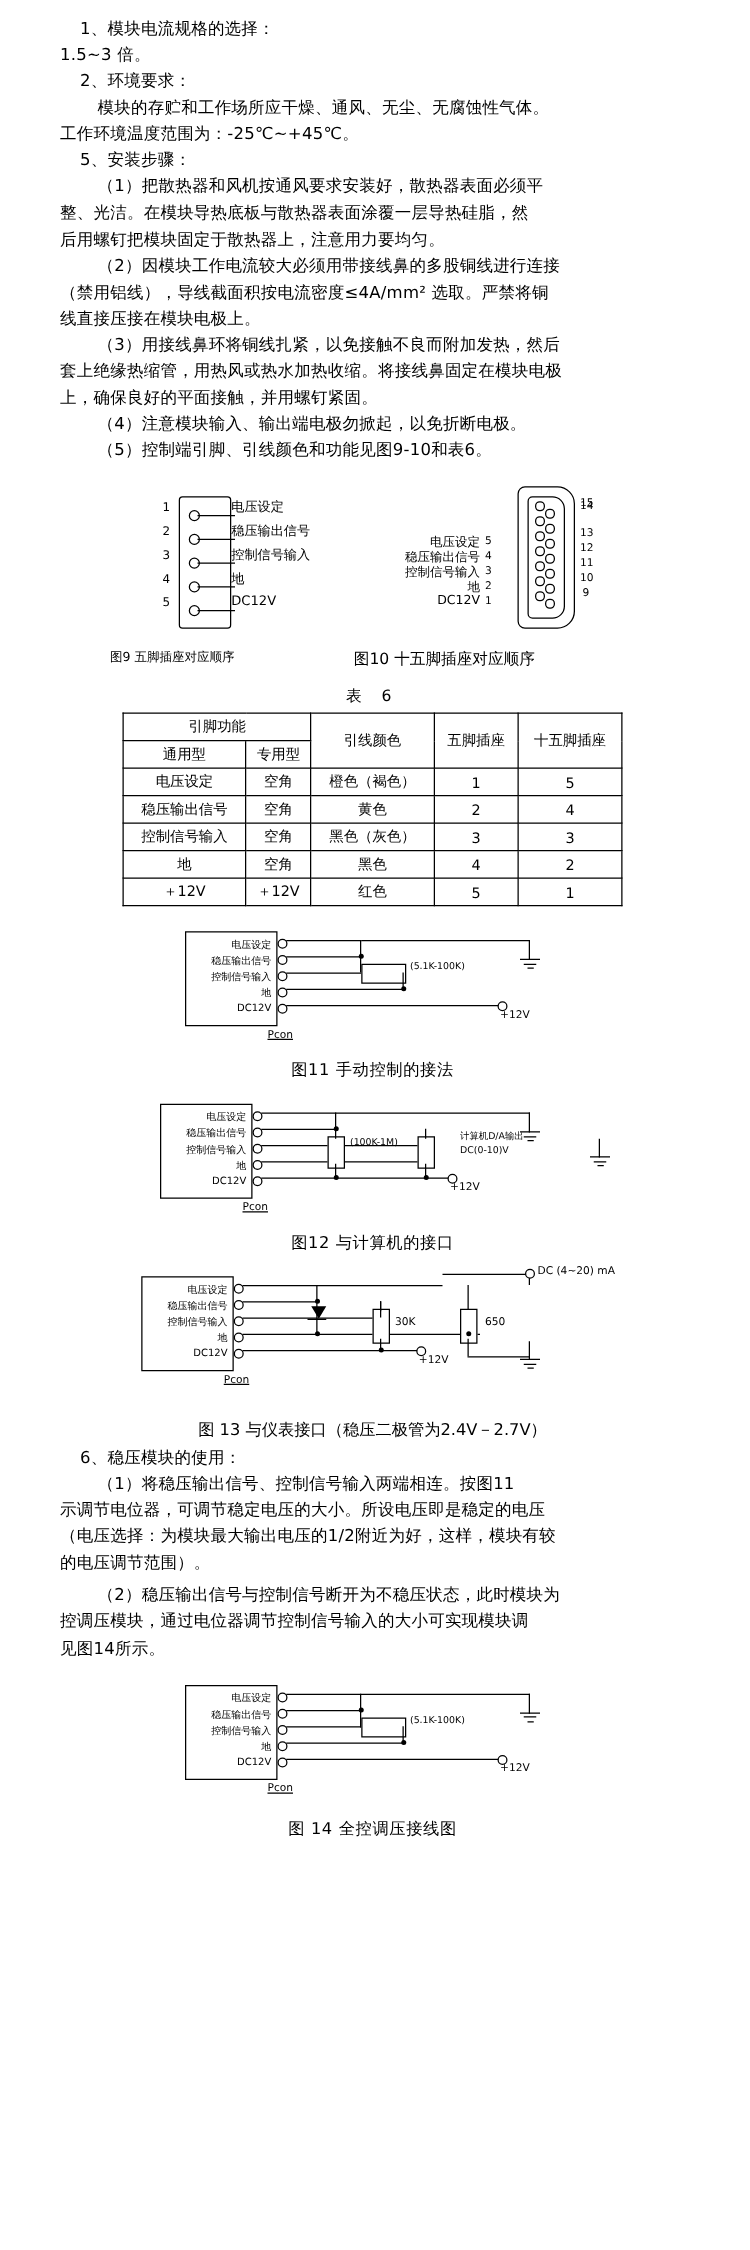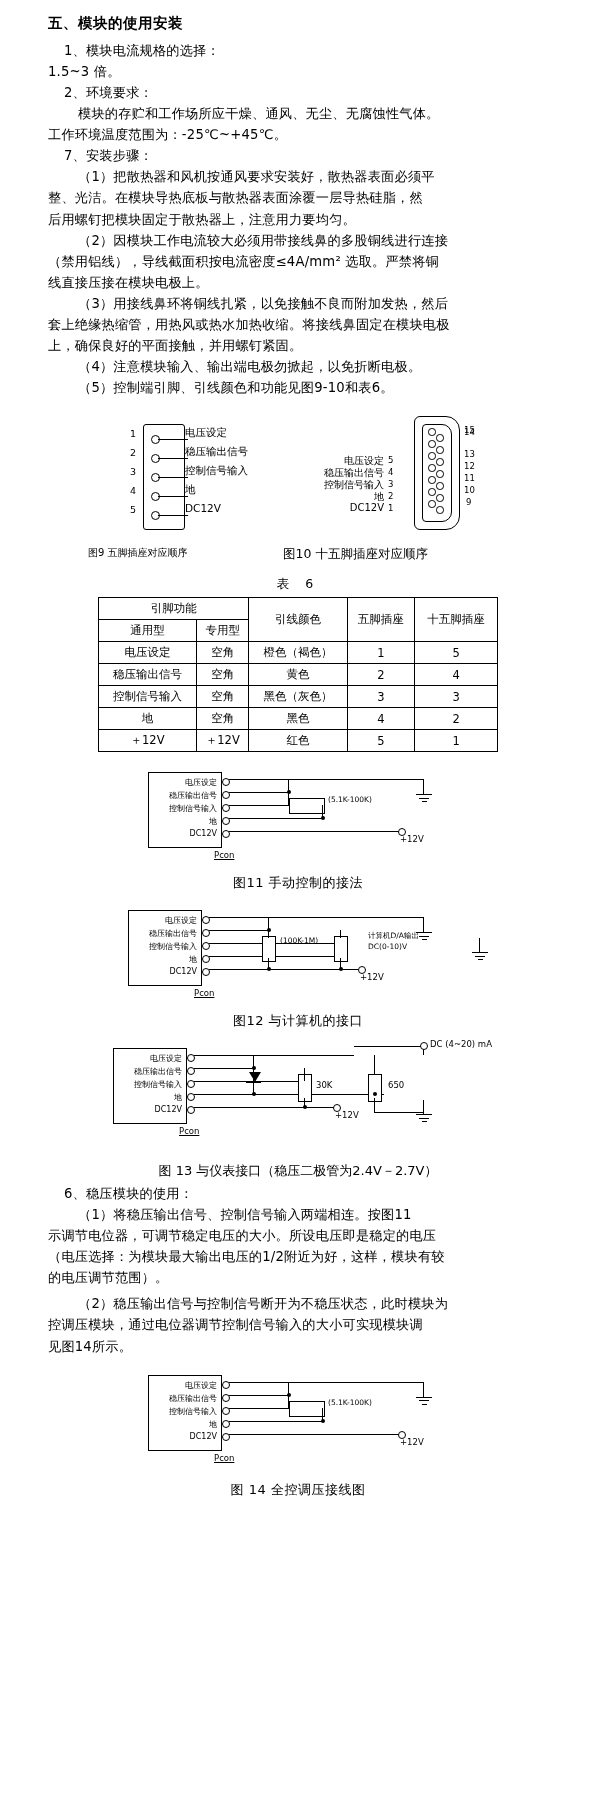--- a/index.html
+++ b/index.html
@@ -250,28 +250,27 @@
     font-size: 13px;
     margin-top: 8px;
   }
 </style>
 </head>
 <body>
 
 <div class="page">
   <div class="content">
 
-    <h1 class="section-title">五、模块的使用安装</h1>
 
     <p class="para indent1">1、模块电流规格的选择：</p>
     <p class="para">1.5~3 倍。</p>
     <p class="para indent1">2、环境要求：</p>
     <p class="para indent2">模块的存贮和工作场所应干燥、通风、无尘、无腐蚀性气体。</p>
     <p class="para">工作环境温度范围为：-25℃~+45℃。</p>
-    <p class="para indent1">7、安装步骤：</p>
+    <p class="para indent1">5、安装步骤：</p>
     <p class="para indent2">（1）把散热器和风机按通风要求安装好，散热器表面必须平</p>
     <p class="para">整、光洁。在模块导热底板与散热器表面涂覆一层导热硅脂，然</p>
     <p class="para">后用螺钉把模块固定于散热器上，注意用力要均匀。</p>
     <p class="para indent2">（2）因模块工作电流较大必须用带接线鼻的多股铜线进行连接</p>
     <p class="para">（禁用铝线），导线截面积按电流密度≤4A/mm² 选取。严禁将铜</p>
     <p class="para">线直接压接在模块电极上。</p>
     <p class="para indent2">（3）用接线鼻环将铜线扎紧，以免接触不良而附加发热，然后</p>
     <p class="para">套上绝缘热缩管，用热风或热水加热收缩。将接线鼻固定在模块电极</p>
     <p class="para">上，确保良好的平面接触，并用螺钉紧固。</p>
     <p class="para indent2">（4）注意模块输入、输出端电极勿掀起，以免折断电极。</p>

